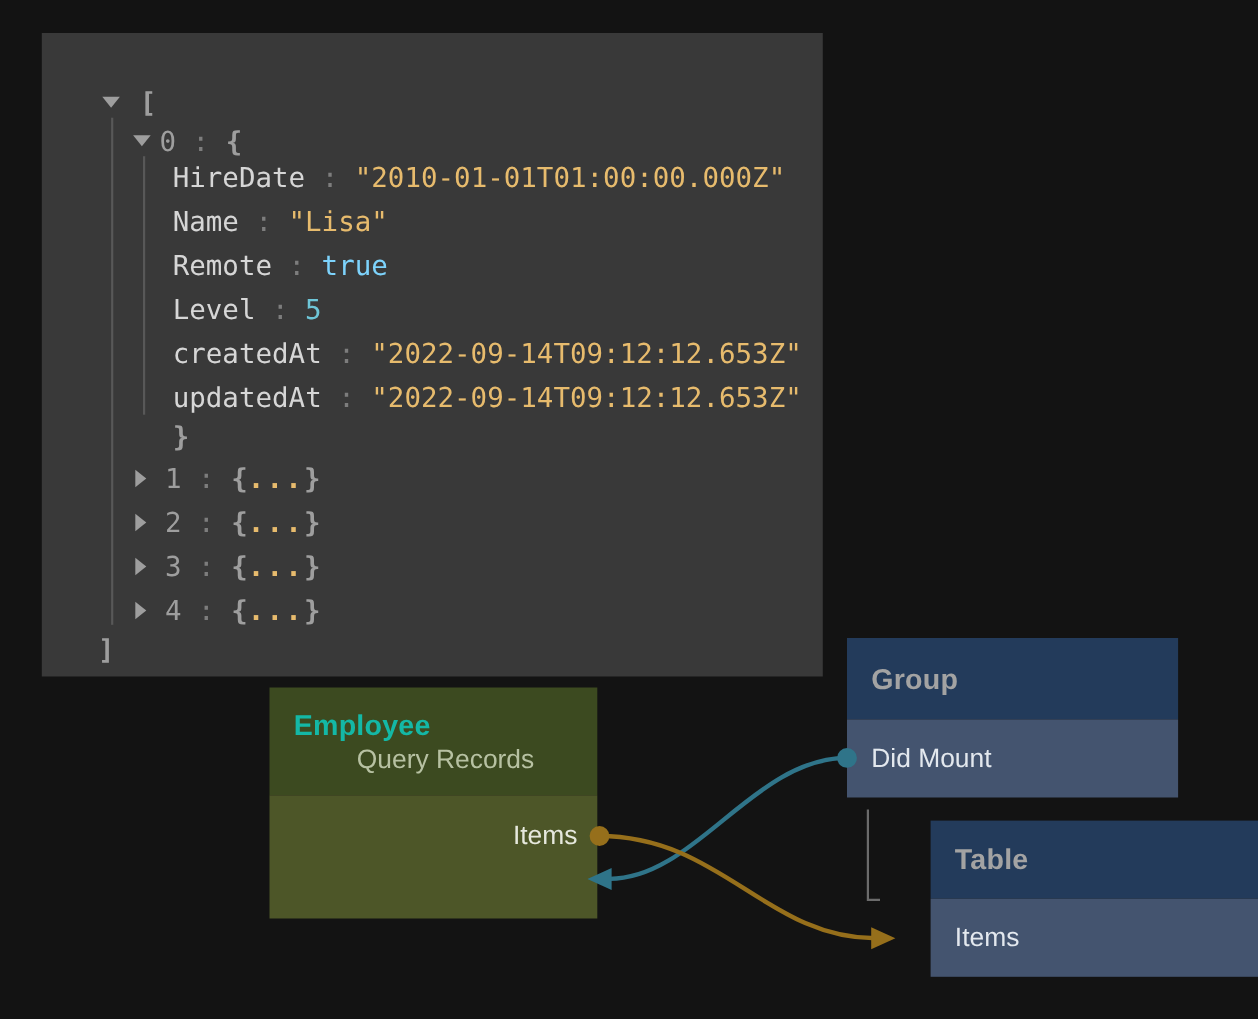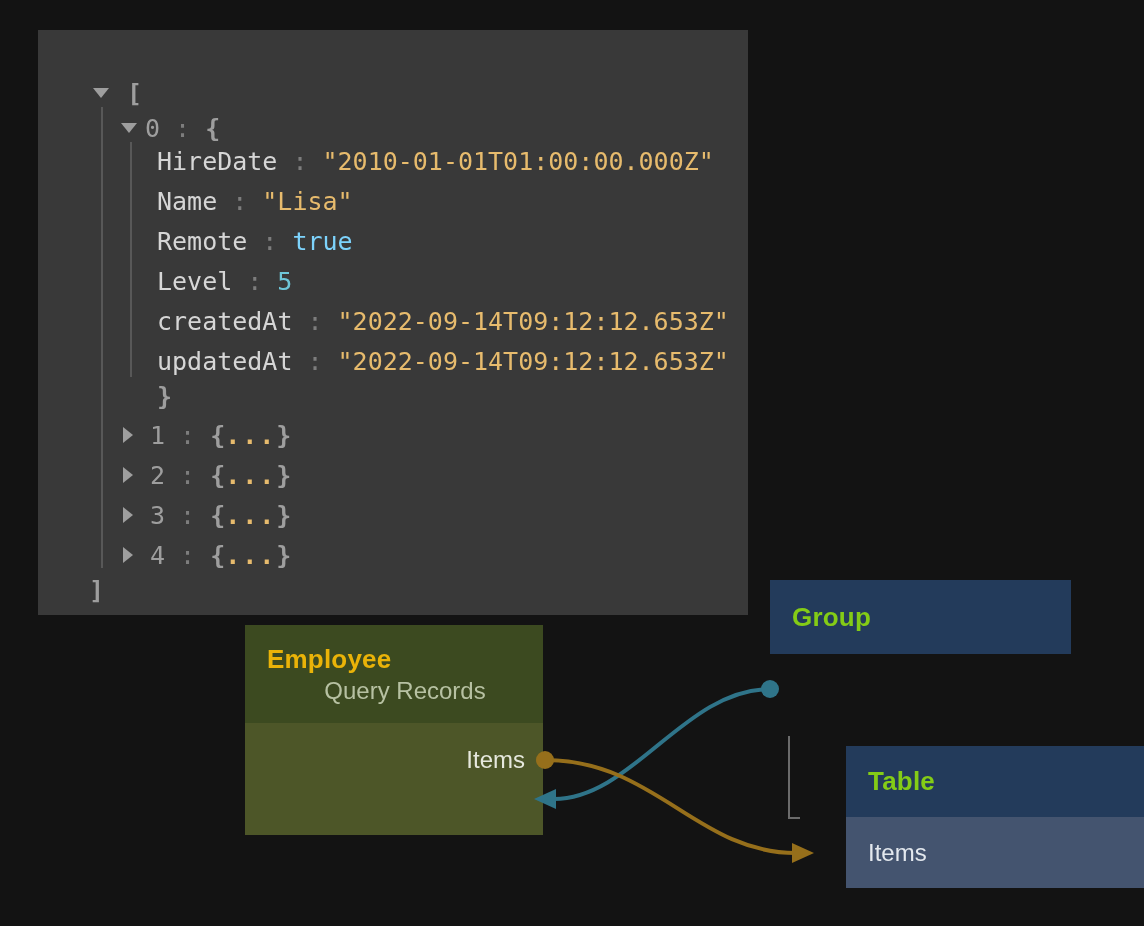--- a/index.html
+++ b/index.html
@@ -30,29 +30,29 @@
 
   
   .node{position:absolute;z-index:1;}
   .node .hdr{box-sizing:border-box;padding-left:22px;display:flex;flex-direction:column;justify-content:center;}
   .node .body{box-sizing:border-box;}
   .n-title{font-size:26px;font-weight:bold;letter-spacing:.2px;}
   .n-sub{font-size:24px;margin-top:2px;text-align:center;}
 
   .employee{left:245px;top:625px;width:298px;height:210px;}
   .employee .hdr{height:98px;background:#3c4a20;}
-  .employee .hdr .n-title{color:#eab308;}
+  .employee .hdr .n-title{color:#14b8a6;}
   .employee .hdr .n-sub{color:#b7c1a2;}
   .employee .body{height:112px;background:#4d5628;padding-top:17px;}
   .port-out{height:40px;display:flex;align-items:center;justify-content:flex-end;
             padding-right:18px;font-size:24px;color:#e6e8dd;}
 
   .bluenode .hdr{background:#233b5b;}
   .bluenode .body{background:#44546f;}
-  .bluenode .n-title{color:#84cc16;}
+  .bluenode .n-title{color:#a3a3a3;}
   .port-in{height:71px;display:flex;align-items:center;padding-left:22px;
            font-size:24px;color:#e3e8ee;}
   .group{left:770px;top:580px;width:301px;height:145px;}
   .group .hdr{height:74px;}
   .group .body{height:71px;}
   .table{left:846px;top:746px;width:300px;height:142px;}
   .table .hdr{height:71px;}
   .table .body{height:71px;}
 
   
@@ -131,20 +131,23 @@
     </div>
     <div class="body">
       <div class="port-out">Items</div>
     </div>
   </div>
 
   <div class="node bluenode group">
     <div class="hdr">
       <div class="n-title">Group</div>
     </div>
+    <div class="body">
+      <div class="port-in">Did Mount</div>
+    </div>
   </div>
 
   <div class="node bluenode table">
     <div class="hdr">
       <div class="n-title">Table</div>
     </div>
     <div class="body">
       <div class="port-in">Items</div>
     </div>
   </div>

